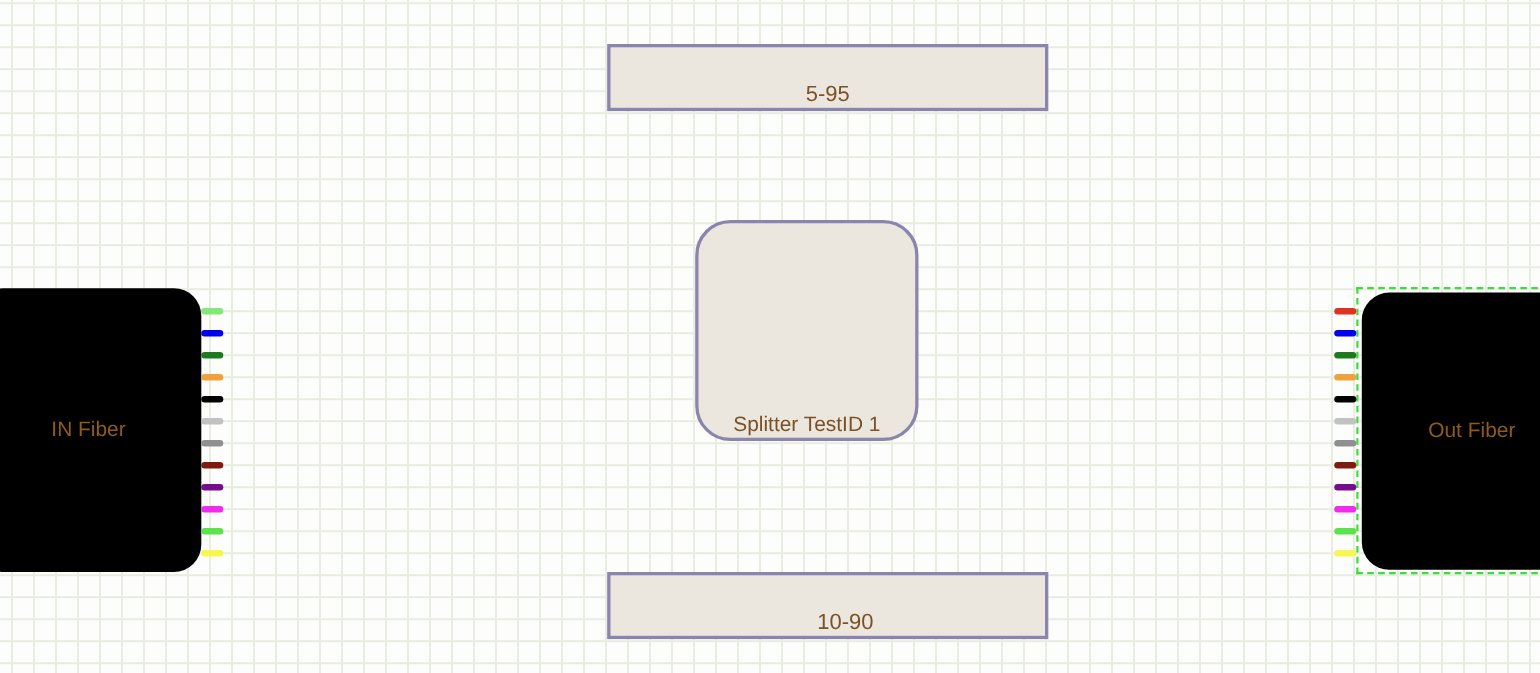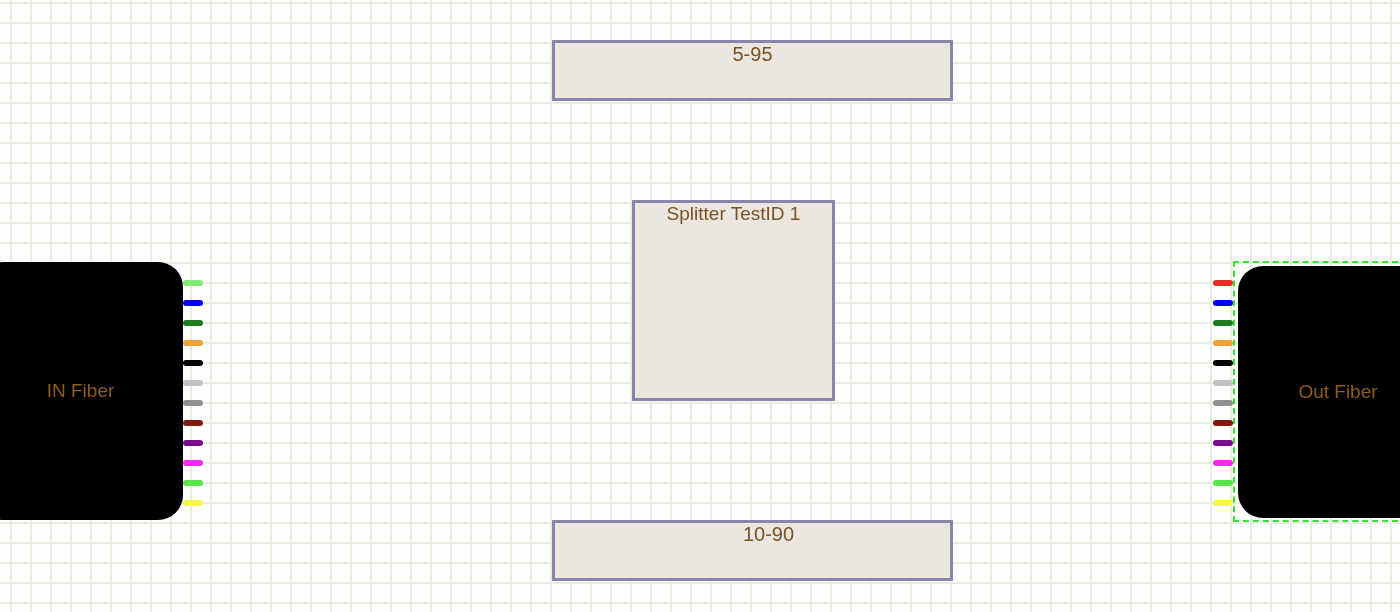--- a/index.html
+++ b/index.html
@@ -17,27 +17,27 @@
     background-position: 10px 2px;
   }
 
   
   .conn-box {
     position: absolute;
     background: #EBE6DE;
     border: 3px solid #8B85AE;
     color: #7A5226;
     display: flex;
-    align-items: flex-start;
+    align-items: flex-end;
     justify-content: center;
     font-size: 20px;
     box-sizing: border-box;
   }
   #edge-top    { left: 552px; top: 40px;  width: 401px; height: 61px; }
-  #splitter    { left: 632px; top: 200px; width: 203px; height: 201px; font-size: 19px; }
+  #splitter    { left: 632px; top: 200px; width: 203px; height: 201px; font-size: 19px; border-radius: 32px; }
   #edge-bottom { left: 552px; top: 520px; width: 401px; height: 61px; padding-left: 32px; }
 
   
   .fiber-node {
     position: absolute;
     background: #000000;
     border-radius: 25px;
     color: #8F5A1E;
     display: flex;
     align-items: center;

